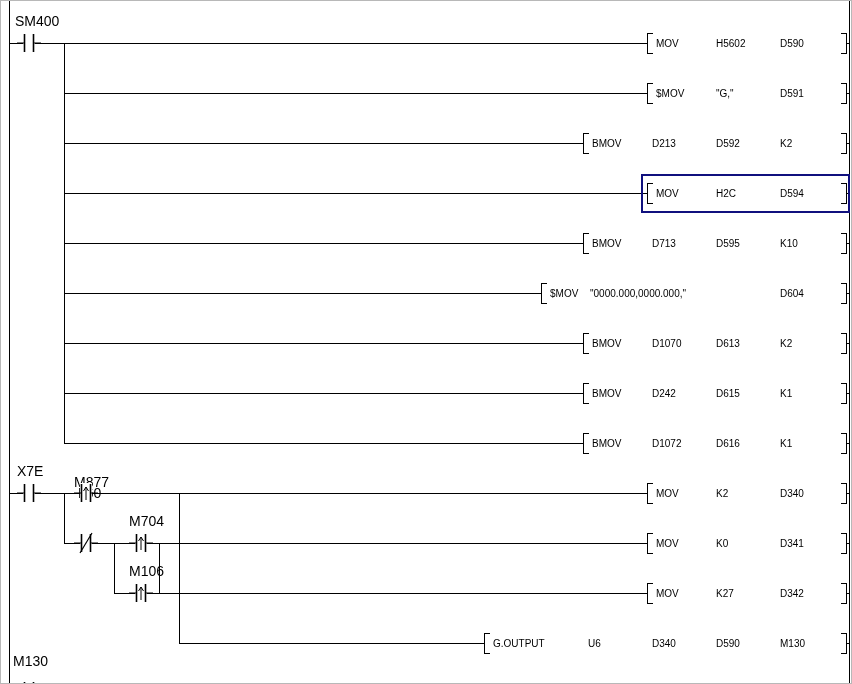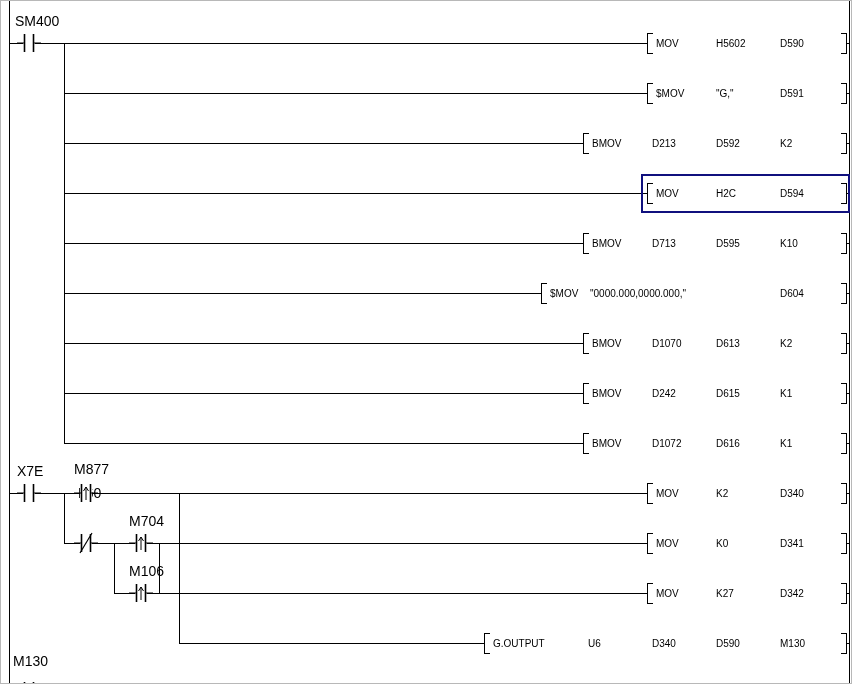--- a/index.html
+++ b/index.html
@@ -55,21 +55,21 @@
 <div class="hline" style="top:642px; left:178px; width:670px"></div>
 
 <div class="vline" style="left:63px;  top:42px;  height:401px"></div>
 <div class="vline" style="left:63px;  top:492px; height:51px"></div>
 <div class="vline" style="left:113px; top:542px; height:51px"></div>
 <div class="vline" style="left:158px; top:542px; height:51px"></div>
 <div class="vline" style="left:178px; top:492px; height:151px"></div>
 
 <div class="clabel" style="left:14px;  top:12px">SM400</div>
 <div class="clabel" style="left:16px;  top:462px">X7E</div>
-<div class="clabel" style="left:73px;  top:460px">M877</div>
+<div class="clabel" style="left:73px;  top:473px">M877</div>
 <div class="clabel" style="left:77px;  top:484px">L60</div>
 <div class="clabel" style="left:128px; top:512px">M704</div>
 <div class="clabel" style="left:128px; top:562px">M106</div>
 <div class="clabel" style="left:12px;  top:652px">M130</div>
 
 <svg class="contact" style="left:16px;top:28px" width="24" height="28" viewBox="0 0 24 28">
   <rect x="6" y="4" width="12" height="20" fill="#fff"></rect>
   <line x1="0" y1="14" x2="7" y2="14" stroke="#000"></line>
     <line x1="17" y1="14" x2="24" y2="14" stroke="#000"></line>
   <line x1="7.5" y1="5" x2="7.5" y2="23" stroke="#000" stroke-width="1.6"></line>

